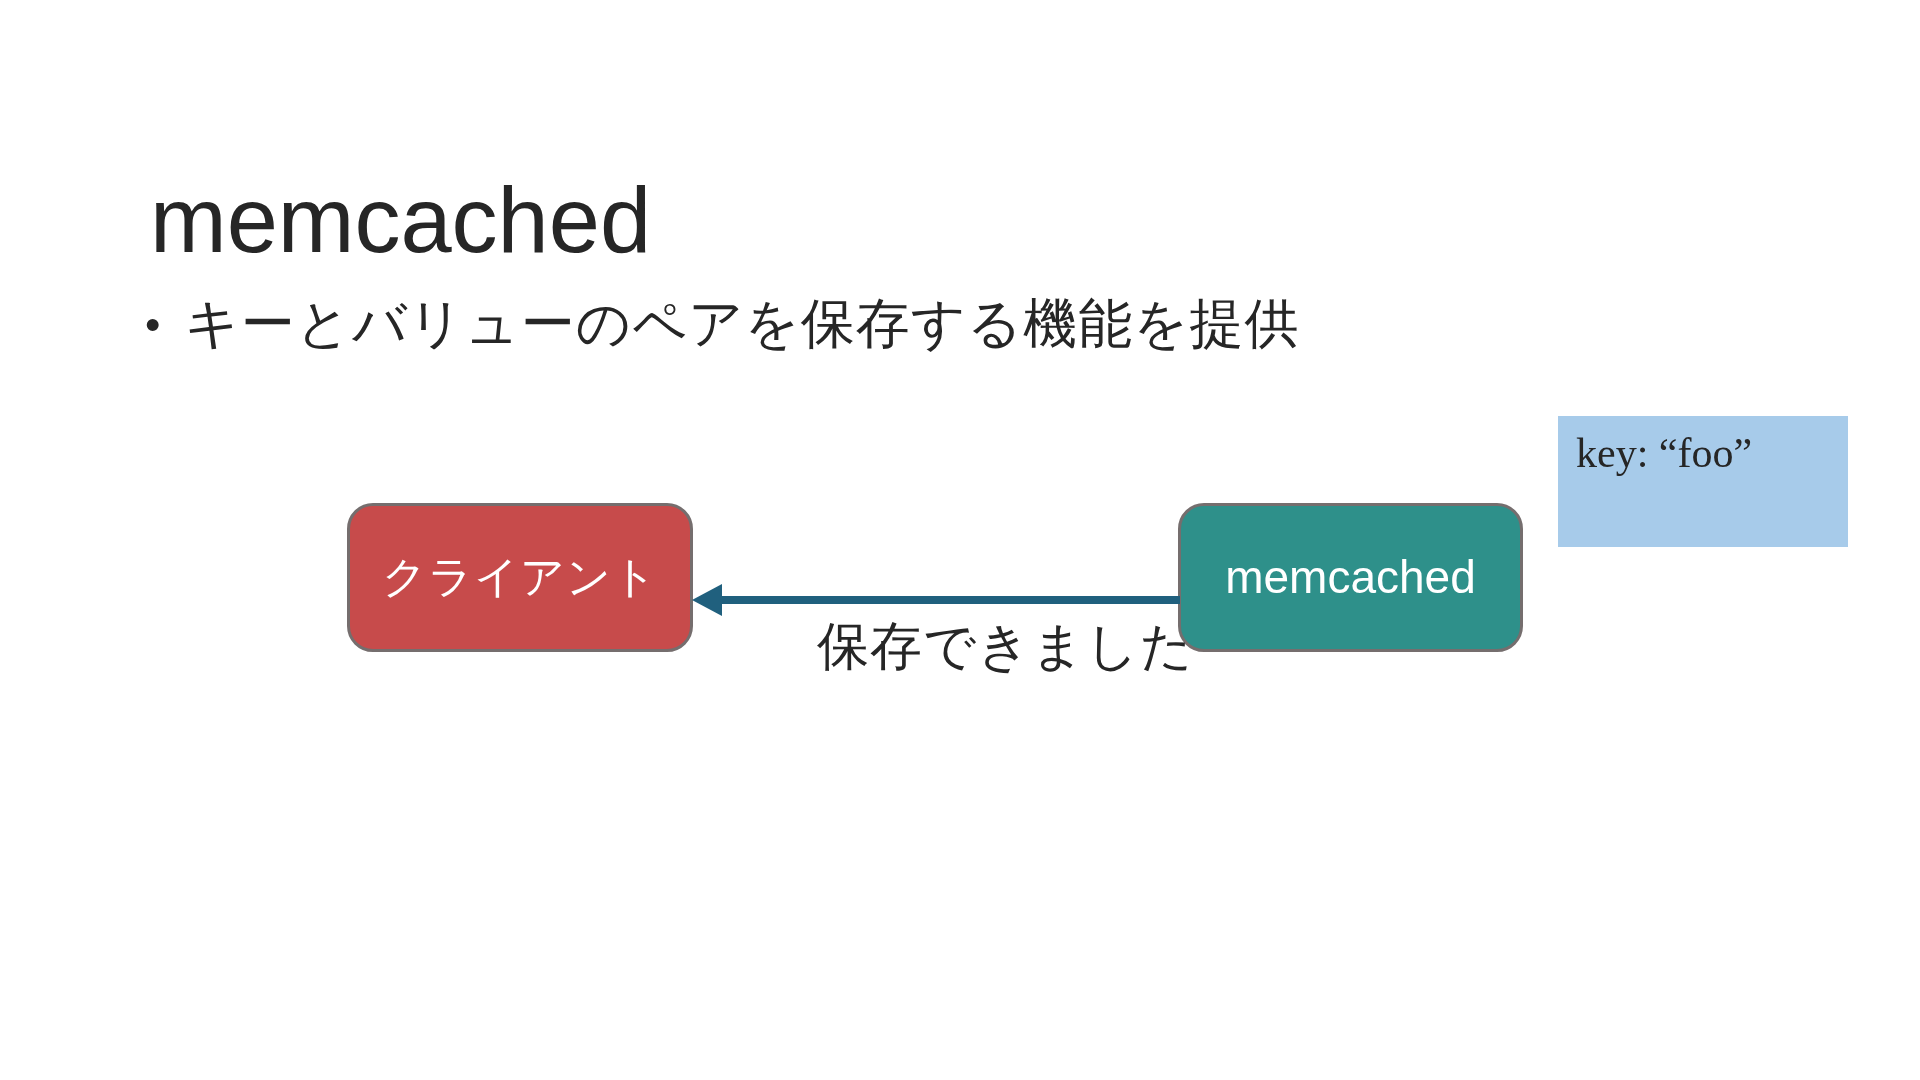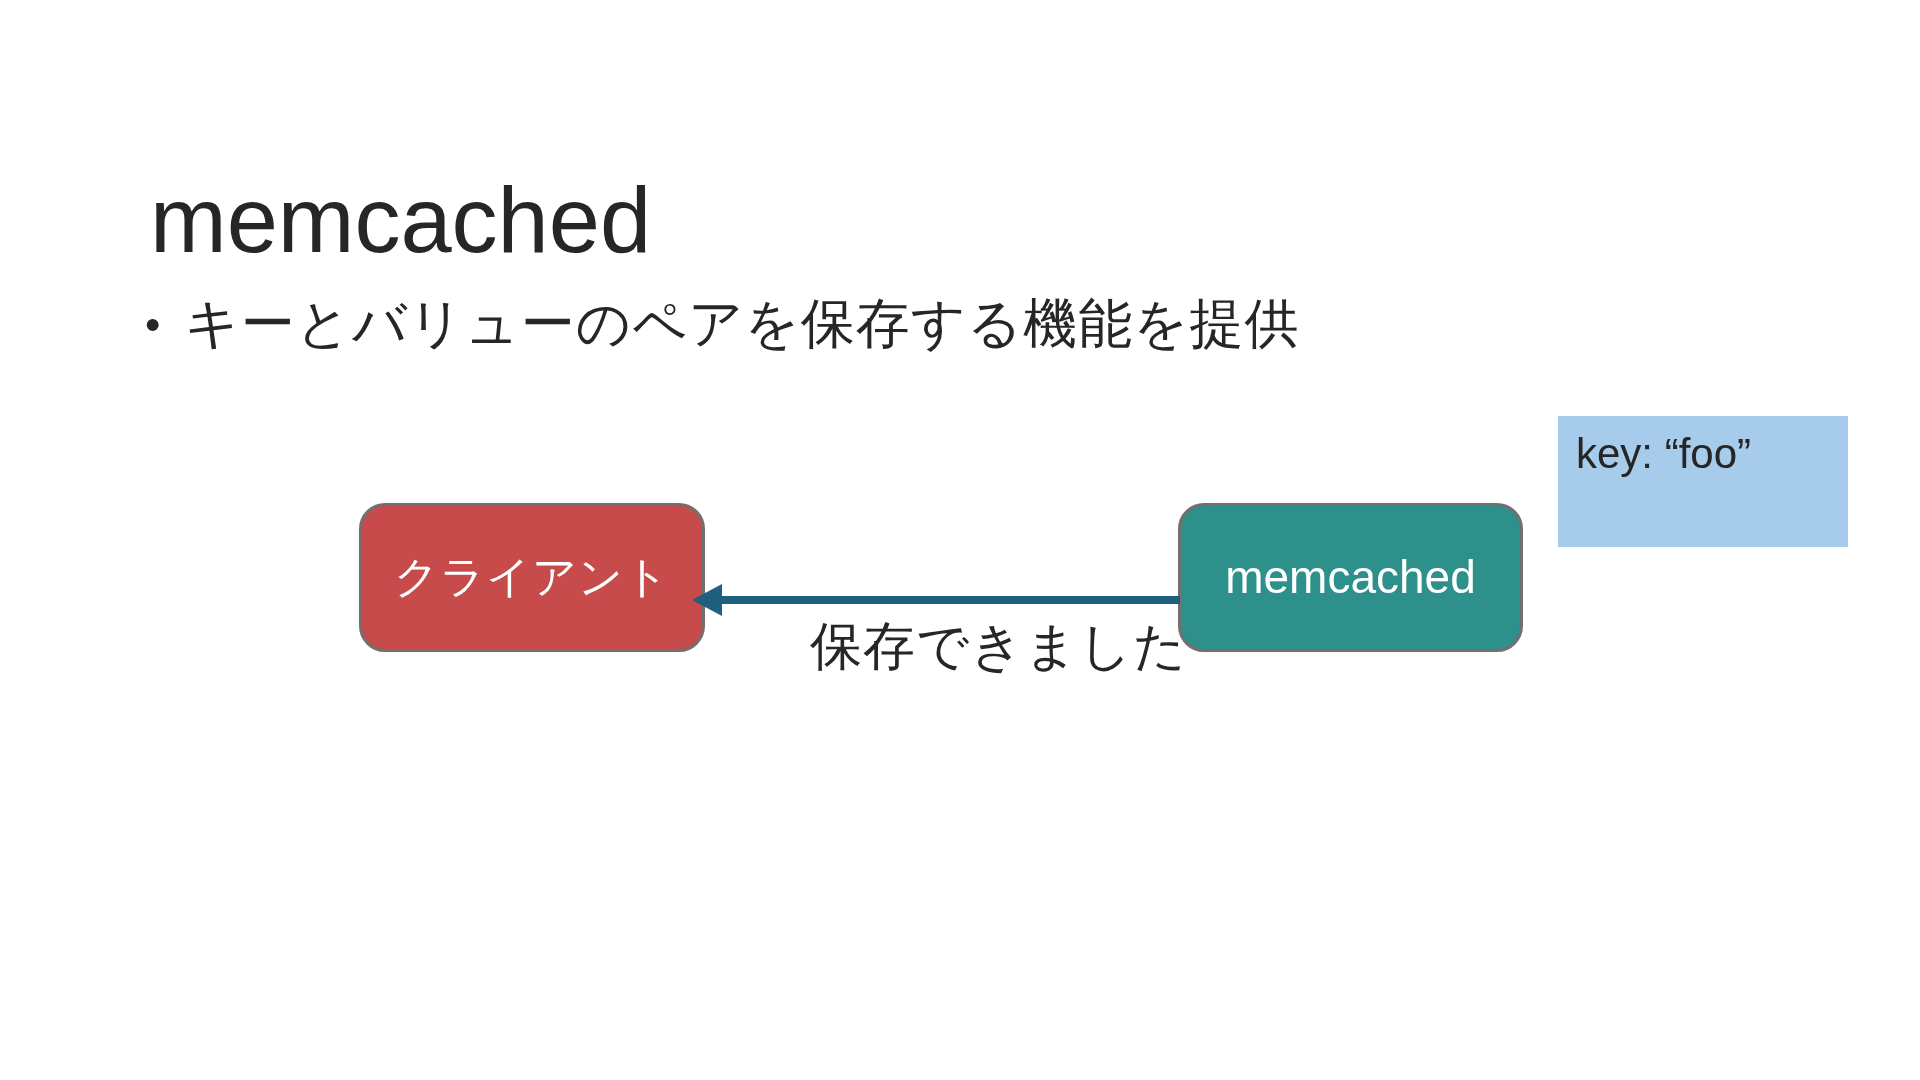--- a/index.html
+++ b/index.html
@@ -63,21 +63,20 @@
     text-align: center;
   }
   .node-client {
     left: 347px;
     top: 503px;
     width: 346px;
     height: 149px;
     background: var(--client-fill, #c74b4b);
     font-size: 44px;
     letter-spacing: 1px;
-    margin-left: 12px;
   }
   .node-server {
     left: 1178px;
     top: 503px;
     width: 345px;
     height: 149px;
     background: var(--server-fill, #2e908a);
     font-size: 46px;
     line-height: 1.15;
   }
@@ -97,21 +96,21 @@
   }
   .arrow-svg polygon {
     fill: var(--arrow, #20607e);
   }
 
   .arrow-label {
     position: absolute;
     left: 810px;
     top: 612px;
     width: 384px;
-    text-align: left;
+    text-align: right;
     font-size: 52px;
     font-weight: 300;
     letter-spacing: 1px;
     color: #262626;
     white-space: nowrap;
   }
 
   
   .kv-box {
     position: absolute;
@@ -120,21 +119,21 @@
     width: 290px;
     height: 131px;
     box-sizing: border-box;
     background: var(--kv-fill, #a7cbea);
     padding: 11px 18px;
     font-size: 42px;
     line-height: 1.28;
     color: #262626;
     white-space: nowrap;
   }
-  .kv-line { display: block; }
+  .kv-line { display: block; font-family: Liberation Serif, serif; }
 </style>
 </head>
 <body>
 
 <div class="slide">
 
   <h1 class="slide-title">memcached</h1>
 
   <div class="bullet-line">
     <span class="bullet-marker">•</span>

